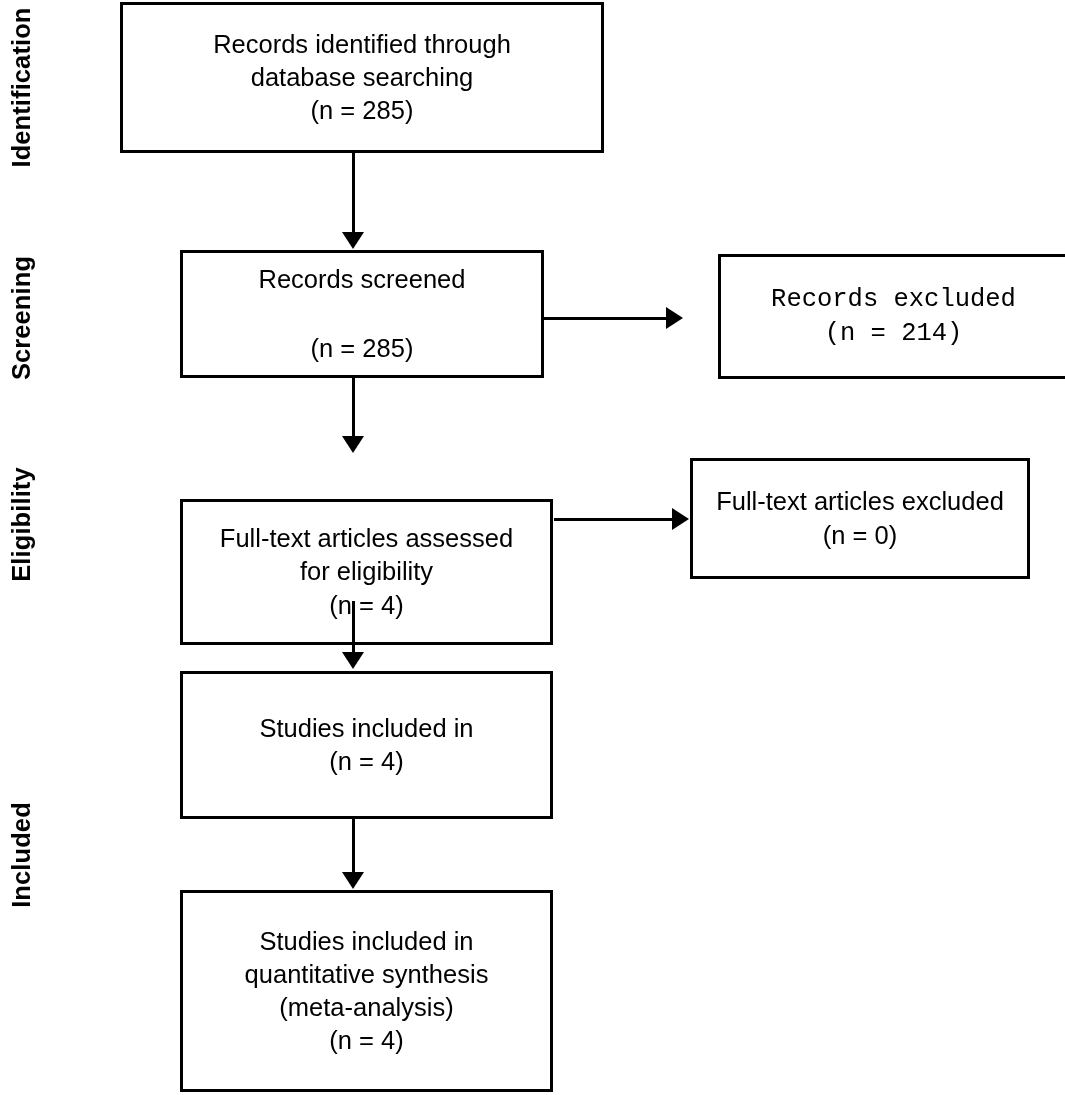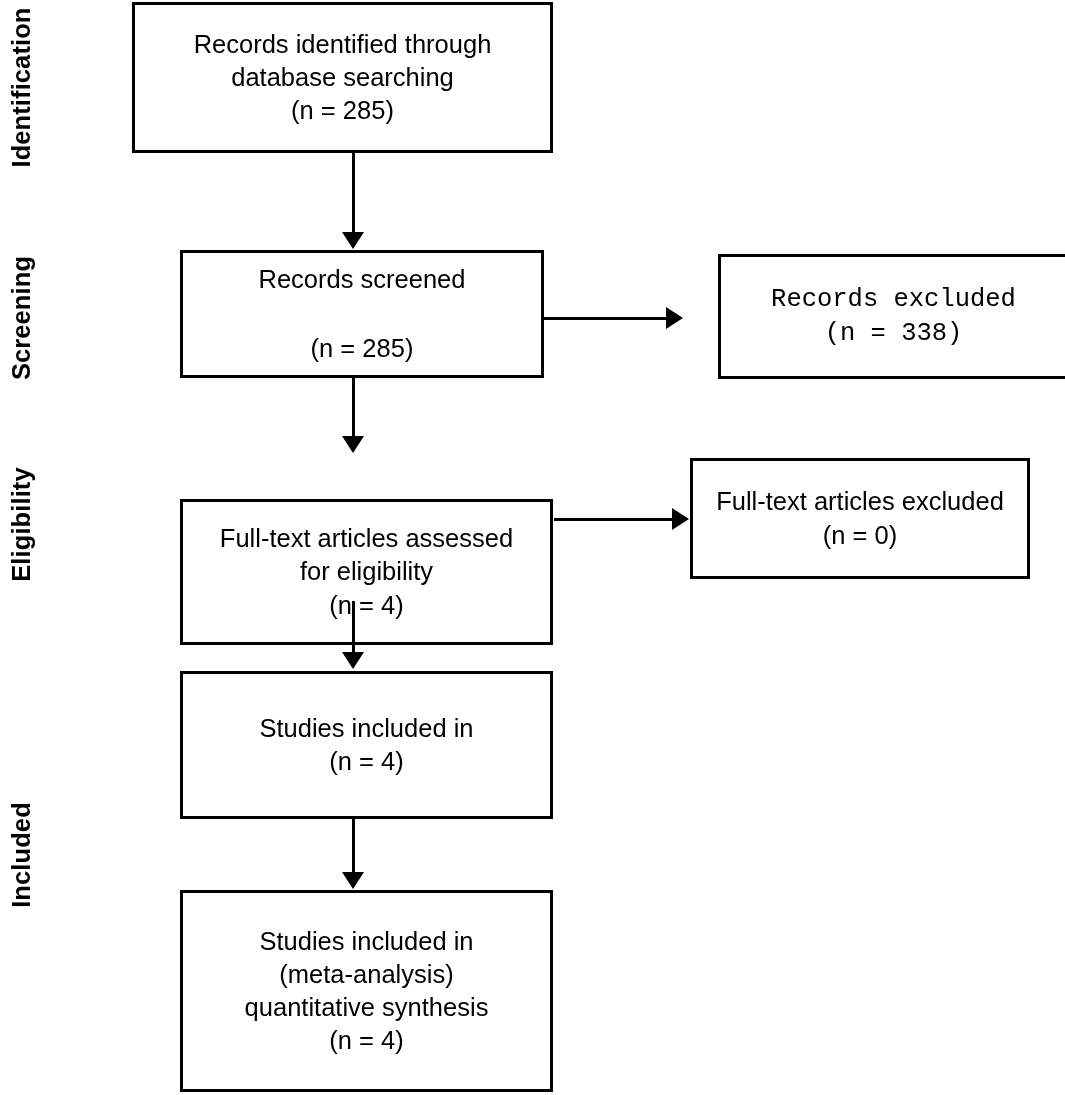--- a/index.html
+++ b/index.html
@@ -89,37 +89,37 @@
 <div id="prisma-canvas">
 
   <div class="stage-label" style="transform: rotate(-90deg) translate(-175px, 0); top: 0; left: 9px; width: 175px;">Identification</div>
 
   <div class="stage-label" style="transform: rotate(-90deg) translate(-150px, 0); top: 243px; left: 9px; width: 150px;">Screening</div>
 
   <div class="stage-label" style="transform: rotate(-90deg) translate(-145px, 0); top: 452px; left: 9px; width: 145px;">Eligibility</div>
 
   <div class="stage-label" style="transform: rotate(-90deg) translate(-130px, 0); top: 790px; left: 9px; width: 130px;">Included</div>
 
-  <div class="flow-box" style="left: 132px; top: 2px; width: 421px; height: 151px;">
+  <div class="flow-box" style="left: 120px; top: 2px; width: 484px; height: 151px;">
     <span class="line">Records identified through</span>
     <span class="line">database searching</span>
     <span class="line">(n = 285)</span>
   </div>
 
   <div class="conn-v" style="left: 352px; top: 152px; height: 82px;"></div>
   <div class="arrow-down" style="left: 342px; top: 232px;"></div>
 
   <div class="flow-box" style="left: 180px; top: 250px; width: 364px; height: 128px; gap: 36px;">
     <span class="line">Records screened</span>
     <span class="line">(n = 285)</span>
   </div>
 
   <div class="flow-box" style="left: 718px; top: 254px; width: 351px; height: 125px; font-family: Liberation Mono, monospace;">
     <span class="line">Records excluded</span>
-    <span class="line">(n = 338)</span>
+    <span class="line">(n = 214)</span>
   </div>
 
   <div class="conn-h" style="left: 544px; top: 317px; width: 125px;"></div>
   <div class="arrow-right" style="left: 666px; top: 307px;"></div>
 
   <div class="conn-v" style="left: 352px; top: 378px; height: 60px;"></div>
   <div class="arrow-down" style="left: 342px; top: 436px;"></div>
 
   <div class="flow-box" style="left: 180px; top: 455px; width: 373px; height: 146px; margin-top: 44px;">
     <span class="line">Full-text articles assessed</span>
@@ -141,18 +141,18 @@
   <div class="flow-box" style="left: 180px; top: 671px; width: 373px; height: 148px;">
     <span class="line">Studies included in</span>
     <span class="line">(n = 4)</span>
   </div>
 
   <div class="conn-v" style="left: 352px; top: 819px; height: 55px;"></div>
   <div class="arrow-down" style="left: 342px; top: 872px;"></div>
 
   <div class="flow-box" style="left: 180px; top: 890px; width: 373px; height: 202px;">
     <span class="line">Studies included in</span>
+    <span class="line">quantitative synthesis</span>
     <span class="line">(meta-analysis)</span>
-    <span class="line">quantitative synthesis</span>
     <span class="line">(n = 4)</span>
   </div>
 
 </div>
 
 </body></html>

